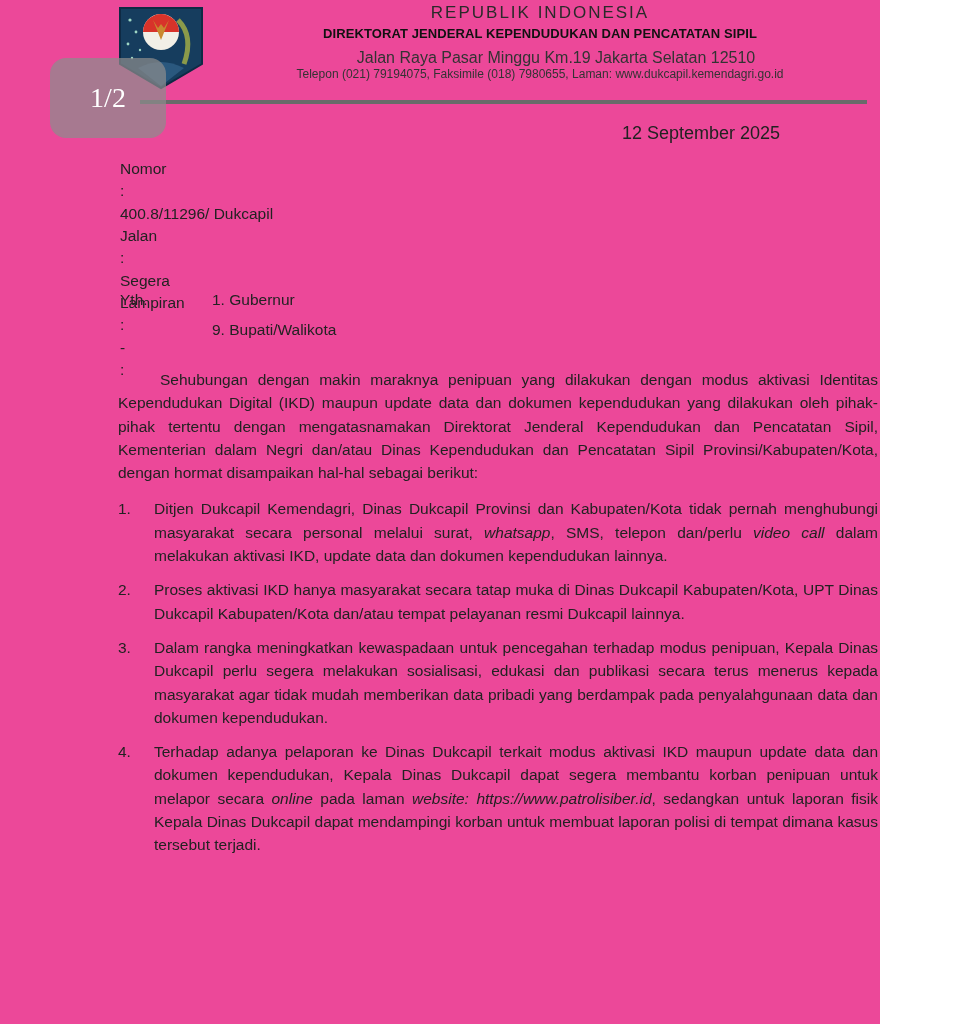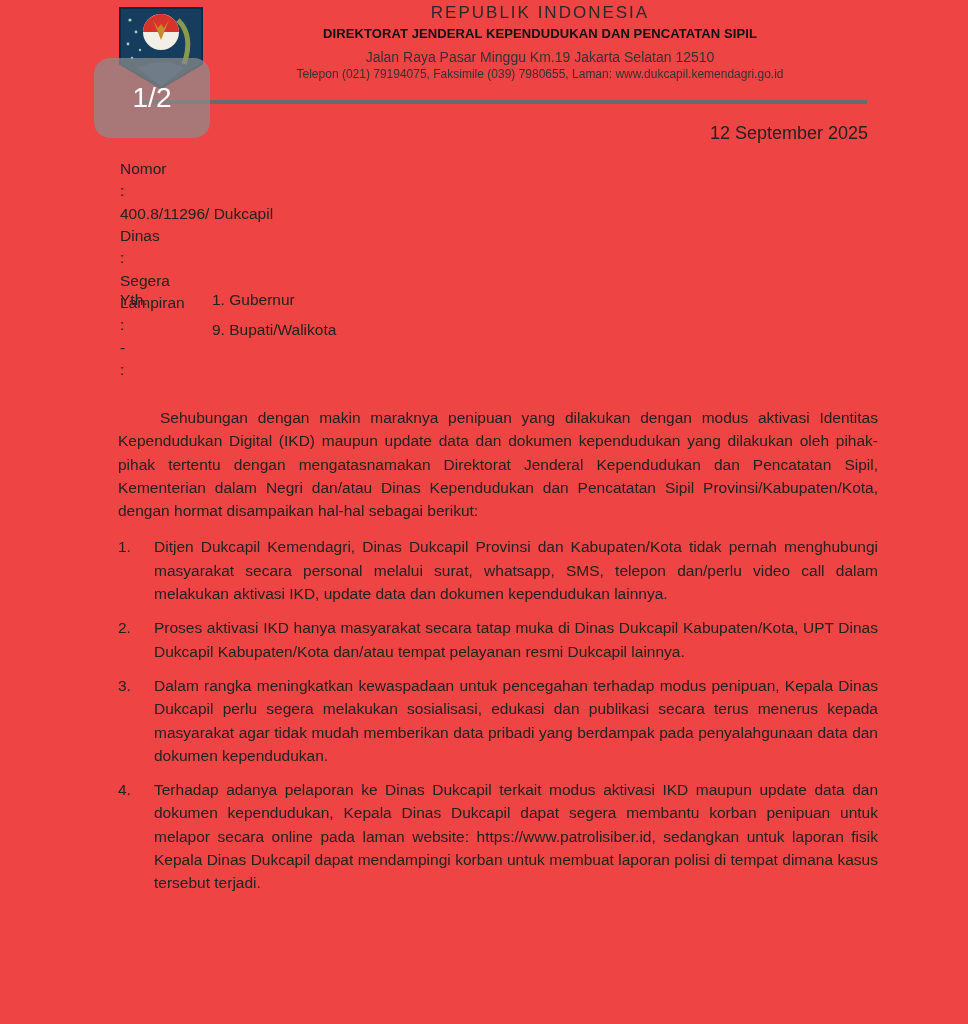--- a/index.html
+++ b/index.html
@@ -2,66 +2,66 @@
 <html><head>
 <meta charset="utf-8">
 <style>
   * { margin: 0; padding: 0; box-sizing: border-box; }
   html, body {
     width: 968px; height: 1024px; overflow: hidden;
     background: #ffffff;
     font-family: "Liberation Sans", sans-serif;
     color: #1c1c1c;
   }
-  .page { position: relative; width: 968px; height: 1024px; background: #ef4444; }
+  .page { position: relative; width: 880px; height: 1024px; background: #ec4899; }
 
   
   .logo {
     position: absolute; left: 118px; top: 6px; width: 86px; height: 84px;
   }
   .head-text { position: absolute; left: 210px; top: 0; width: 660px; text-align: center; }
   .head-rep { position: absolute; left: 0; top: 3px; width: 660px; text-align: center;
     font-size: 17px; letter-spacing: 2px; color: #2a2a2a; }
   .head-dir { position: absolute; left: 0; top: 26px; width: 660px; text-align: center;
     font-size: 13px; font-weight: bold; color: #111; letter-spacing: 0.1px; }
-  .head-addr { position: absolute; left: 0; top: 49px; width: 660px; 
-    font-size: 14px; color: #333; }
+  .head-addr { position: absolute; left: 16px; top: 49px; width: 660px; 
+    font-size: 16px; color: #333; }
   .head-tel { position: absolute; left: 0; top: 67px; width: 660px; text-align: center;
     font-size: 12px; color: #333; }
   .head-rule { position: absolute; left: 140px; top: 100px; width: 727px; height: 4px; background: #6a6a6a; }
 
   
   .page-ind {
     position: absolute; left: 50px; top: 58px; width: 116px; height: 80px;
     background: rgba(140,140,140,0.72); border-radius: 16px;
     display: flex; align-items: center; justify-content: center;
-    color: #ffffff; font-size: 28px; font-family: Liberation Sans, sans-serif; margin-left: 44px;
+    color: #ffffff; font-size: 28px; font-family: Liberation Serif, serif;
   }
 
   .date { position: absolute; right: 100px; top: 123px; font-size: 18px; color: #222; }
 
   
   .meta { position: absolute; left: 120px; top: 158px; font-size: 15.5px; color: #222; }
   .meta-row { display: flex; line-height: 22px; flex-direction: column; }
   .meta-label { width: 110px; }
   .meta-colon { width: 28px; }
   .meta-value { width: 600px; line-height: 23px; }
 
   .yth { position: absolute; left: 120px; top: 289px; font-size: 15.5px; color: #222; }
   .yth-row { display: flex; height: 30px; line-height: 22px; gap: 40px; }
   .yth-label { width: 52px; }
 
   
-  .body { position: absolute; left: 118px; top: 368px; width: 760px; font-size: 15.5px; color: #222; margin-top: 38px; }
+  .body { position: absolute; left: 118px; top: 368px; width: 760px; font-size: 15.5px; color: #222; }
   .para { text-align: justify; text-indent: 42px; line-height: 23.3px; }
   .items { margin-top: 13px; }
   .item { display: flex; line-height: 23.3px; margin-bottom: 11px; }
   .item-num { width: 36px; flex: none; }
   .item-text { flex: 1; text-align: justify; }
-  .it { }
+  .it { font-style: italic; }
 </style>
 </head>
 <body>
 
 <div class="page">
 
   <div class="logo">
     <svg width="86" height="84" viewBox="0 0 86 84">
       <path d="M2 2 H84 V58 L43 82 L2 58 Z" fill="#163d5e"></path>
       <path d="M2 2 H84 V58 L43 82 L2 58 Z" fill="none" stroke="#0f2a44" stroke-width="2"></path>
@@ -75,36 +75,36 @@
       <path d="M25 26 A18 18 0 0 1 61 26 Z" fill="#d8332a"></path>
       <path d="M35 14 L43 34 L51 14 L46 22 L43 18 L40 22 Z" fill="#c9892f"></path>
       <path d="M20 62 Q43 50 66 62 L43 80 Z" fill="#2f5f86" opacity="0.8"></path>
     </svg>
   </div>
 
   <div class="head-text">
     <div class="head-rep">REPUBLIK INDONESIA</div>
     <div class="head-dir">DIREKTORAT JENDERAL KEPENDUDUKAN DAN PENCATATAN SIPIL</div>
     <div class="head-addr">Jalan Raya Pasar Minggu Km.19 Jakarta Selatan 12510</div>
-    <div class="head-tel">Telepon (021) 79194075, Faksimile (039) 7980655, Laman: www.dukcapil.kemendagri.go.id</div>
+    <div class="head-tel">Telepon (021) 79194075, Faksimile (018) 7980655, Laman: www.dukcapil.kemendagri.go.id</div>
   </div>
   <div class="head-rule"></div>
 
   <div class="page-ind">1/2</div>
 
   <div class="date">12 September 2025</div>
 
   <div class="meta">
     <div class="meta-row">
       <span class="meta-label">Nomor</span>
       <span class="meta-colon">:</span>
       <span class="meta-value">400.8/11296/ Dukcapil</span>
     </div>
     <div class="meta-row">
-      <span class="meta-label">Dinas</span>
+      <span class="meta-label">Jalan</span>
       <span class="meta-colon">:</span>
       <span class="meta-value">Segera</span>
     </div>
     <div class="meta-row">
       <span class="meta-label">Lampiran</span>
       <span class="meta-colon">:</span>
       <span class="meta-value">-</span>
     </div>
     <div class="meta-row">
       <span class="meta-colon">:</span>

